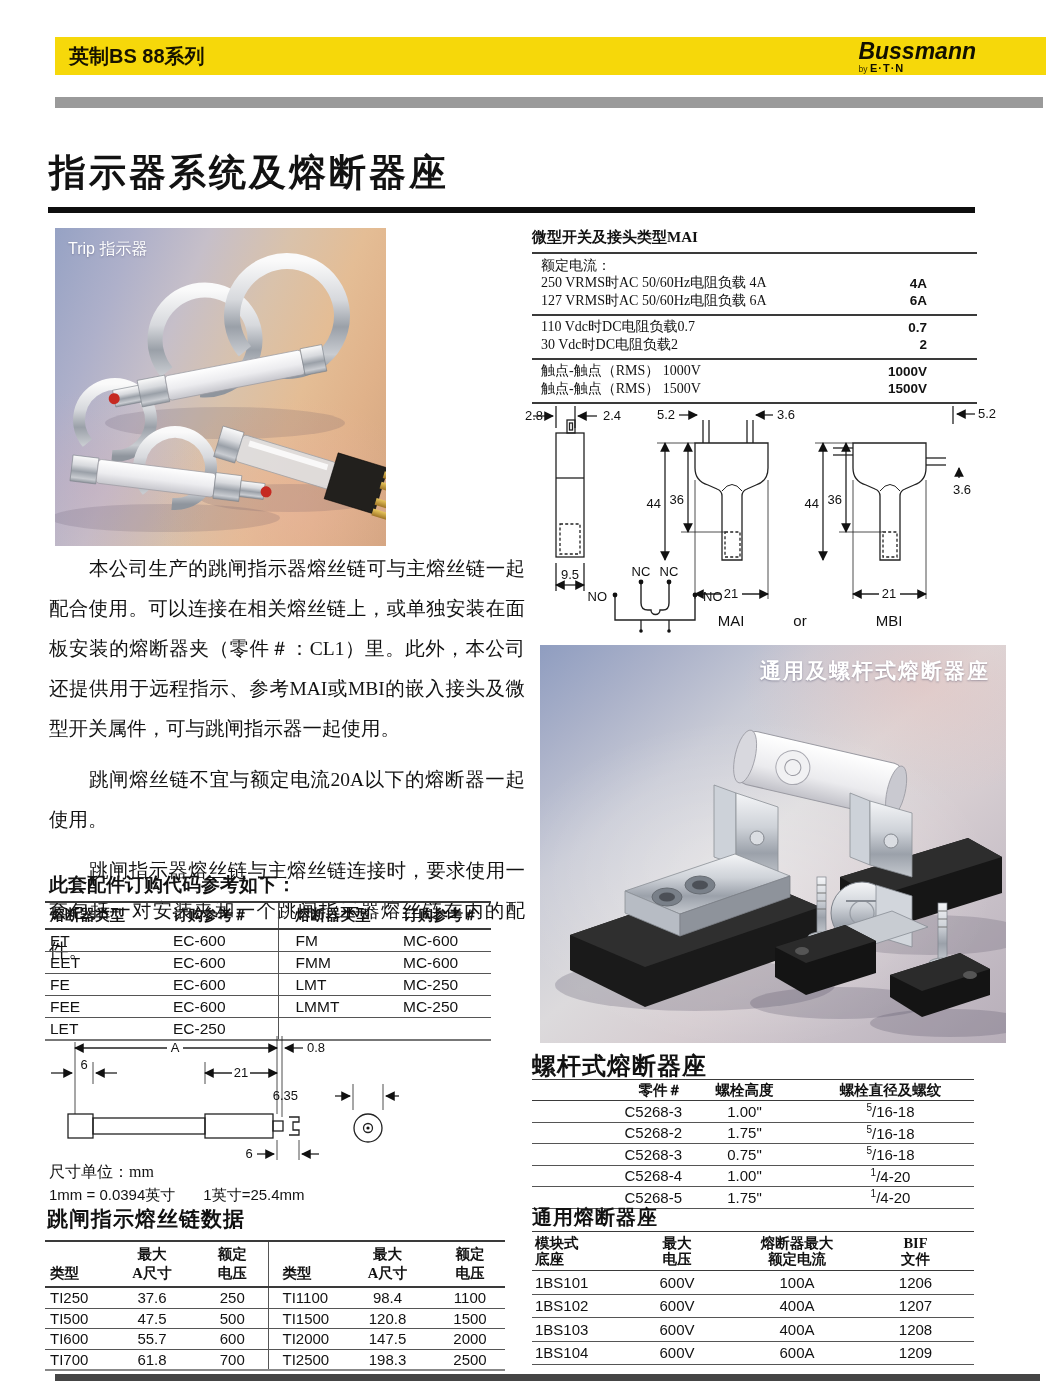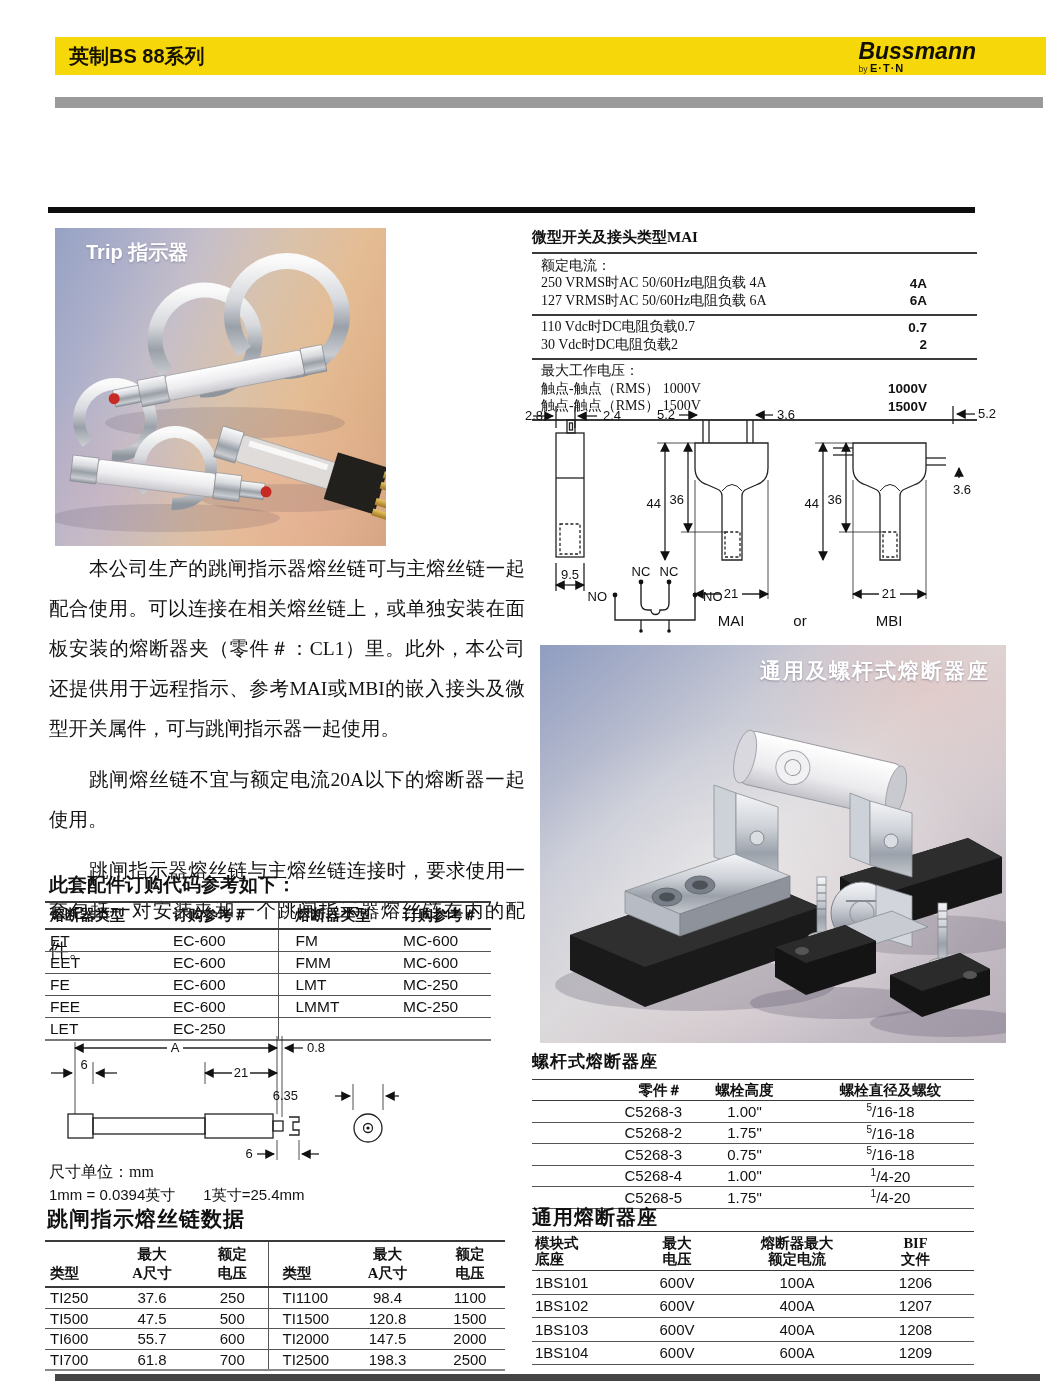--- a/index.html
+++ b/index.html
@@ -21,21 +21,21 @@
 
   .page-title{left:49px;top:148px;font-size:37px;font-weight:bold;letter-spacing:3px;}
   .title-rule{left:48px;top:207px;width:927px;height:6px;background:#0e0e0e;}
 
   
   .photo1{left:55px;top:228px;width:331px;height:318px;overflow:hidden;
     background:
       radial-gradient(ellipse 60% 50% at 72% 88%, rgba(233,178,156,.55), rgba(233,178,156,0) 70%),
       radial-gradient(ellipse 50% 45% at 12% 82%, rgba(198,168,188,.40), rgba(198,168,188,0) 70%),
       linear-gradient(112deg,#96a2c4 0%,#aeb0ca 18%,#c6bfc9 34%,#d9c2ab 52%,#e4bd95 68%,#e0b28a 82%,#d2a47f 100%);}
-  .photo1 .cap{position:absolute;left:31px;top:11px;color:#fff;font-weight:bold;font-size:20px;
+  .photo1 .cap{position:absolute;left:13px;top:11px;color:#fff;font-weight:normal;font-size:16px;
       font-family:"Liberation Sans","DejaVu Sans",sans-serif;text-shadow:0 1px 2px rgba(60,60,90,.35);}
   .photo2{left:540px;top:645px;width:466px;height:398px;overflow:hidden;
     background:
       radial-gradient(ellipse 55% 40% at 82% 10%, rgba(230,188,183,.5), rgba(230,188,183,0) 70%),
       radial-gradient(ellipse 70% 55% at 45% 60%, rgba(255,255,255,.35), rgba(255,255,255,0) 75%),
       linear-gradient(140deg,#8f9dc0 0%,#aab1c9 14%,#c9cbd6 30%,#dcdadc 48%,#d6cdd1 64%,#c7bfc7 80%,#b7aeb9 100%);}
   .photo2 .cap{position:absolute;right:16px;top:12px;color:#fff;font-weight:bold;font-size:21px;
       letter-spacing:2px;text-shadow:0 1px 2px rgba(60,60,90,.4);}
 
   
@@ -80,21 +80,21 @@
       font-weight:bold;vertical-align:bottom;padding:3px 0 3px 0;}
   .trip-table th.l, .trip-table td.l{text-align:left;padding-left:5px;}
   .trip-table th.c, .trip-table td.c{text-align:center;}
   .trip-table td{font-family:"Liberation Sans","DejaVu Sans",sans-serif;font-size:15px;height:19.5px;
       border-bottom:1.6px solid #555;vertical-align:middle;}
   .trip-table tr:last-child td{border-bottom:2.5px solid #888;}
   .trip-table .dv{border-left:1.6px solid #555;}
   .trip-table td.dv{padding-left:14px;}
   .trip-table th.dv{padding-left:14px;}
 
-  .screw-title{left:532px;top:1050px;font-size:17px;font-weight:bold;letter-spacing:1px;}
+  .screw-title{left:532px;top:1050px;font-size:24px;font-weight:bold;letter-spacing:1px;}
   .screw-table{left:532px;top:1079px;width:442px;}
   .screw-table th{border-top:1.8px solid #3a3a3a;border-bottom:1.8px solid #3a3a3a;font-size:14.5px;
       font-weight:bold;height:20px;vertical-align:middle;}
   .screw-table th.l,.screw-table td.l{text-align:right;padding-left:3px;}
   .screw-table th.c,.screw-table td.c{text-align:center;}
   .screw-table td{font-family:"Liberation Sans","DejaVu Sans",sans-serif;font-size:15px;height:20.5px;
       border-bottom:1.6px solid #555;vertical-align:middle;}
   .screw-table sup{font-size:10px;}
 
   .uni-title{left:532px;top:1204px;font-size:20px;font-weight:bold;letter-spacing:1px;}
@@ -115,20 +115,21 @@
 
   <div class="abs yellow-bar">
     <span class="series">英制BS 88系列</span>
     <div class="brand">
       <div class="brand-name">Bussmann</div>
       <div class="brand-sub"><span class="by">by</span> <span class="eaton">E·T·N</span></div>
     </div>
   </div>
   <div class="abs gray-bar"></div>
 
+  <div class="abs page-title">指示器系统及熔断器座</div>
   <div class="abs title-rule"></div>
 
   <div class="abs photo1">
     <svg width="331" height="318" viewBox="0 0 331 318">
       <defs>
         <linearGradient id="sil" x1="0" y1="0" x2="0" y2="1">
           <stop offset="0" stop-color="#fafafa"></stop>
             <stop offset="0.35" stop-color="#d7d9dd"></stop>
           <stop offset="0.6" stop-color="#9aa0a8"></stop>
             <stop offset="0.85" stop-color="#c9ccd1"></stop>
@@ -202,23 +203,20 @@
       <div class="srow">
           <span class="lbl">110 Vdc时DC电阻负载0.7</span>
           <span class="val">0.7</span>
         </div>
       <div class="srow">
           <span class="lbl">30 Vdc时DC电阻负载2</span>
           <span class="val">2</span>
         </div>
     </div>
     <div class="sec">
-      <div class="srow">
-          <span class="lbl">最大工作电压：</span>
-        </div>
       <div class="srow">
           <span class="lbl">触点-触点（RMS） 1000V</span>
           <span class="val">1000V</span>
         </div>
       <div class="srow">
           <span class="lbl">触点-触点（RMS） 1500V</span>
           <span class="val">1500V</span>
         </div>
     </div>
   </div>

